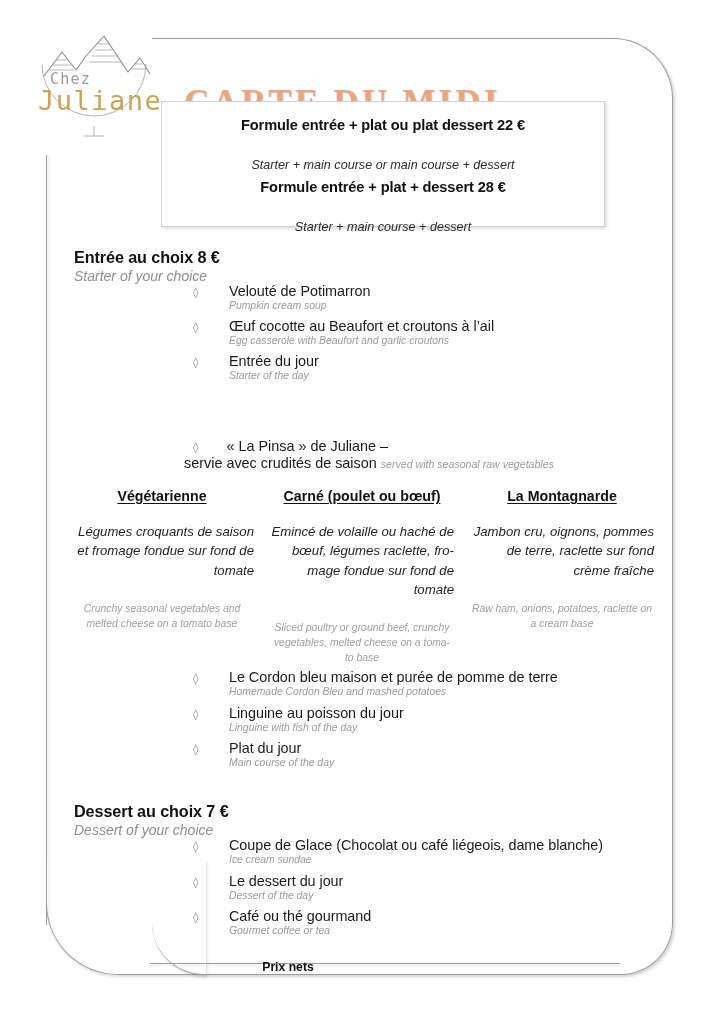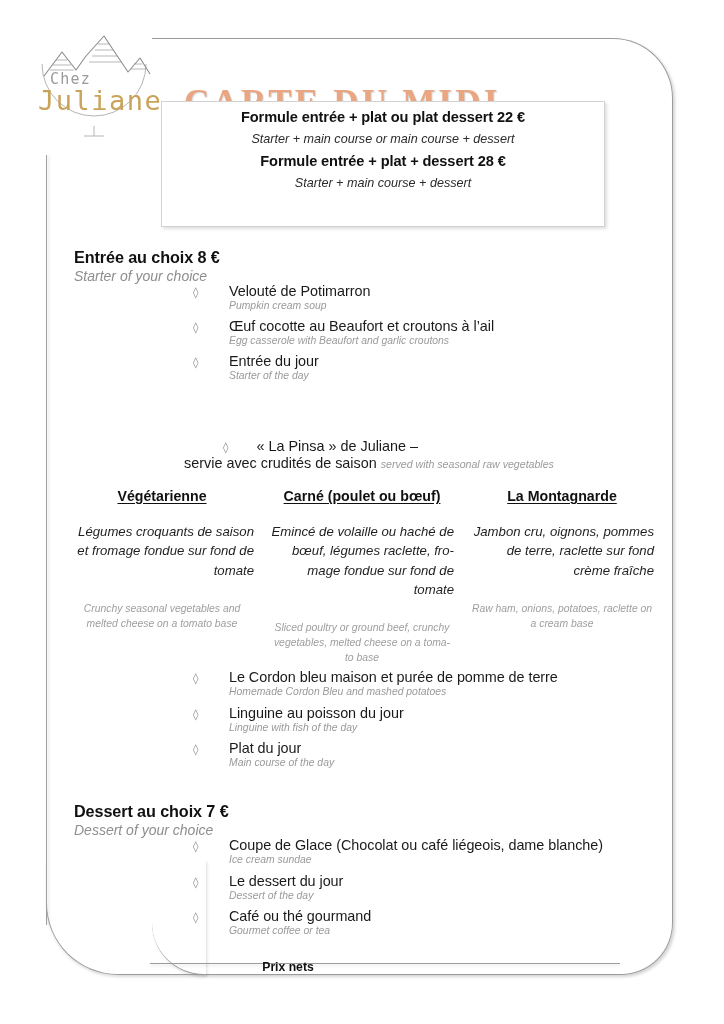--- a/index.html
+++ b/index.html
@@ -99,34 +99,35 @@
   #formula-box {
     position: absolute;
     left: 161px;
     top: 101px;
     width: 444px;
     height: 126px;
     border: 1.2px solid #d2d2d2;
     box-sizing: border-box;
     box-shadow: 2px 2px 3px rgba(0,0,0,0.13);
     background: #fff;
+    padding-top: 8px;
     text-align: center;
   }
   .formula-main {
     font-size: 14.6px;
     font-weight: bold;
     color: #111;
     margin: 7px 0 0 0;
     letter-spacing: -0.1px;
   }
   .formula-sub {
     font-size: 12.6px;
     font-style: italic;
     color: #2b2b2b;
-    margin: 7px 0 0 0;
+    margin: 25px 0 0 0;
   }
 
   
   .section-head {
     position: absolute;
     left: 74px;
   }
   .section-title {
     font-size: 16.2px;
     font-weight: bold;
@@ -175,21 +176,20 @@
   
   #pinsa {
     position: absolute;
     left: 193px;
     top: 438px;
   }
   #pinsa .p1 {
     font-size: 14.4px;
     color: #1a1a1a;
     white-space: nowrap;
-    margin-left: 30px;
   }
   #pinsa .p1 .bul {
     font-size: 11px;
     color: #8a8a8a;
     margin-right: 28px;
     font-family: "DejaVu Sans", sans-serif;
   }
   #pinsa .p2 {
     font-size: 14.4px;
     color: #1a1a1a;

